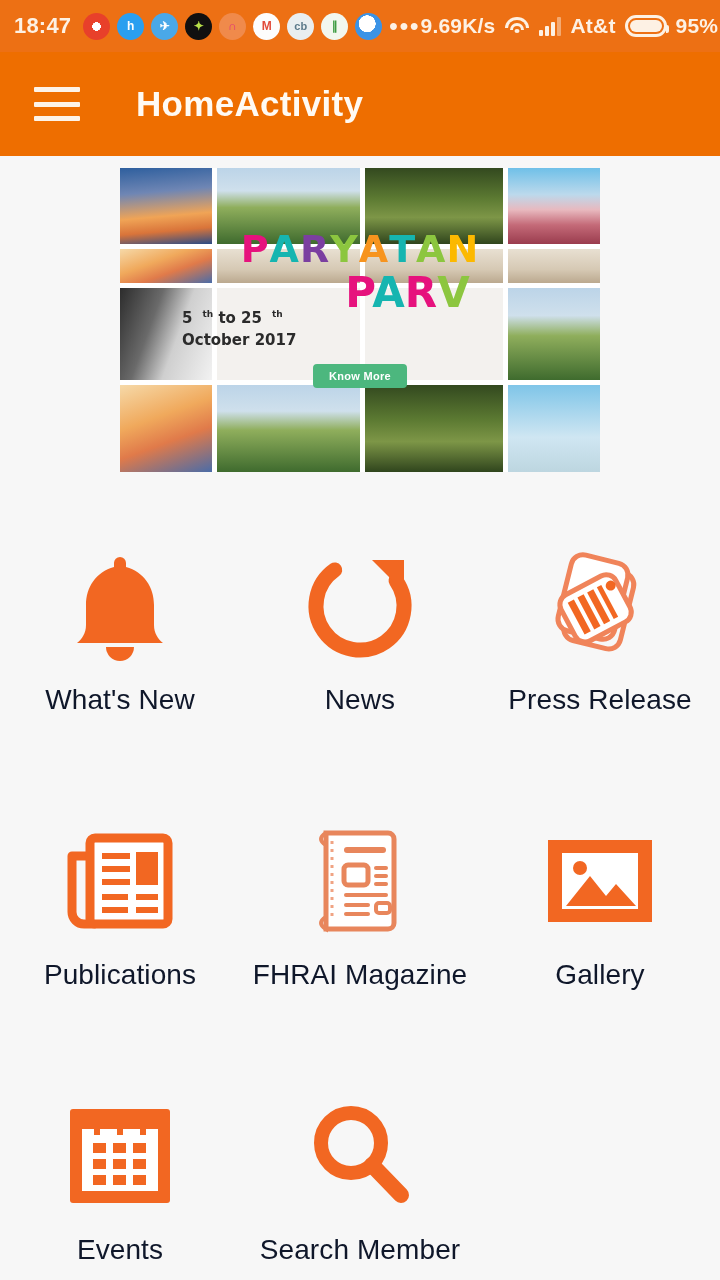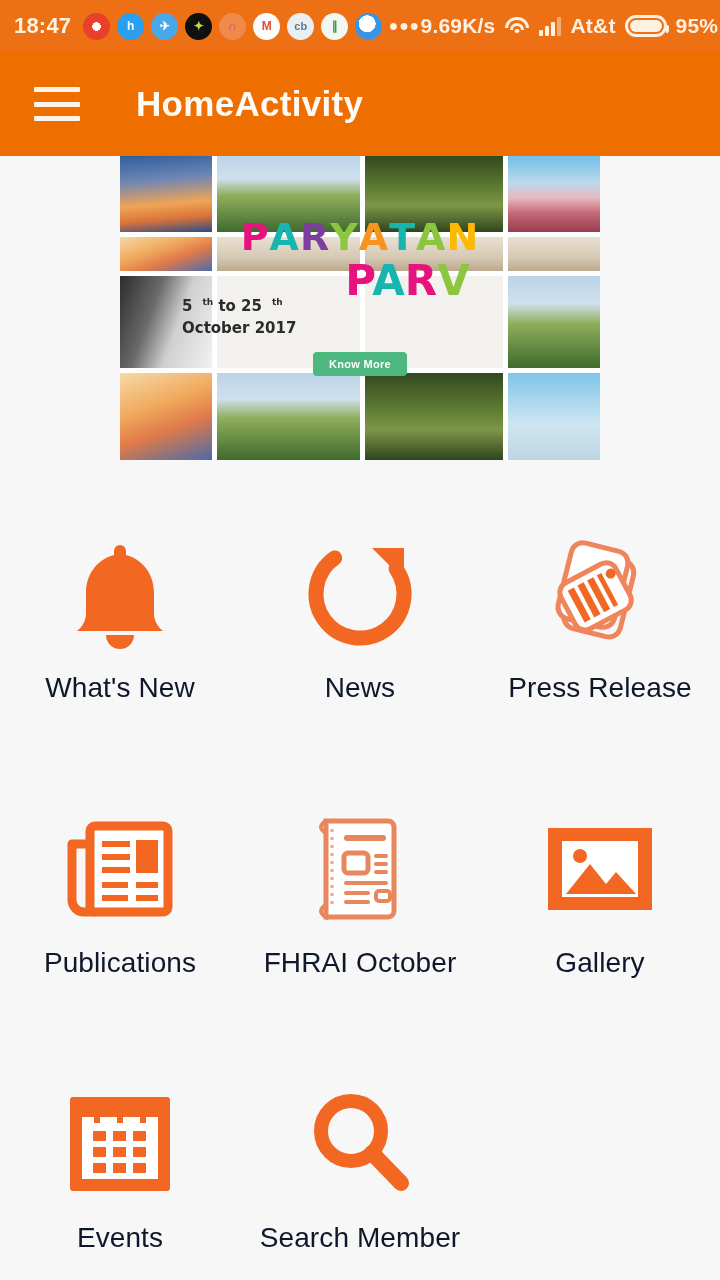--- a/index.html
+++ b/index.html
@@ -78,21 +78,21 @@
     color: #fffaf3;
     font-size: 35px;
     font-weight: bold;
     letter-spacing: .3px;
   }
 
   
   .content { background:#f7f7f7; height: 1128px; position: relative; }
 
   
-  .banner-wrap { padding-top: 0; display:flex; justify-content:center; }
+  .banner-wrap { padding-top: 12px; display:flex; justify-content:center; }
   .banner {
     width: 480px; height: 304px;
     position: relative; overflow: hidden;
     background: #ffffff;
   }
   .collage { position:absolute; inset:0; display:grid;
     grid-template-columns: 1fr 1.55fr 1.5fr 1fr;
     grid-template-rows: 1fr .45fr 1.2fr 1.15fr; gap: 5px; }
   .tile { overflow:hidden; }
   .t-gate { background:linear-gradient(175deg,#2e5f9e 0%,#6f86b4 32%,#f0a456 62%,#d9743a 80%,#2a4c86 100%); }
@@ -293,21 +293,21 @@
           <rect x="42" y="44" width="24" height="20" rx="4" fill="none" stroke="#e8865c" stroke-width="5"></rect>
           <rect x="72" y="45" width="14" height="4" rx="2" fill="#e8865c"></rect>
           <rect x="72" y="53" width="14" height="4" rx="2" fill="#e8865c"></rect>
           <rect x="72" y="61" width="14" height="4" rx="2" fill="#e8865c"></rect>
           <rect x="42" y="72" width="44" height="4" rx="2" fill="#e8865c"></rect>
           <rect x="42" y="82" width="26" height="4" rx="2" fill="#e8865c"></rect>
           <rect x="42" y="91" width="26" height="4" rx="2" fill="#e8865c"></rect>
           <rect x="74" y="82" width="14" height="10" rx="3" fill="none" stroke="#e8865c" stroke-width="4"></rect>
         </svg>
       </div>
-      <div class="flabel">FHRAI October</div>
+      <div class="flabel">FHRAI Magazine</div>
     </div>
 
 
     <div class="feature">
       <div class="ficon">
         <svg width="120" height="94" viewBox="0 0 120 94">
           <rect x="8" y="6" width="104" height="82" fill="#f26722"></rect>
           <rect x="22" y="19" width="76" height="56" fill="#ffffff"></rect>
           <circle cx="40" cy="34" r="7" fill="#f26722"></circle>
           <path d="M26 72 L50 42 L66 62 L76 50 L96 72 Z" fill="#f26722"></path>

